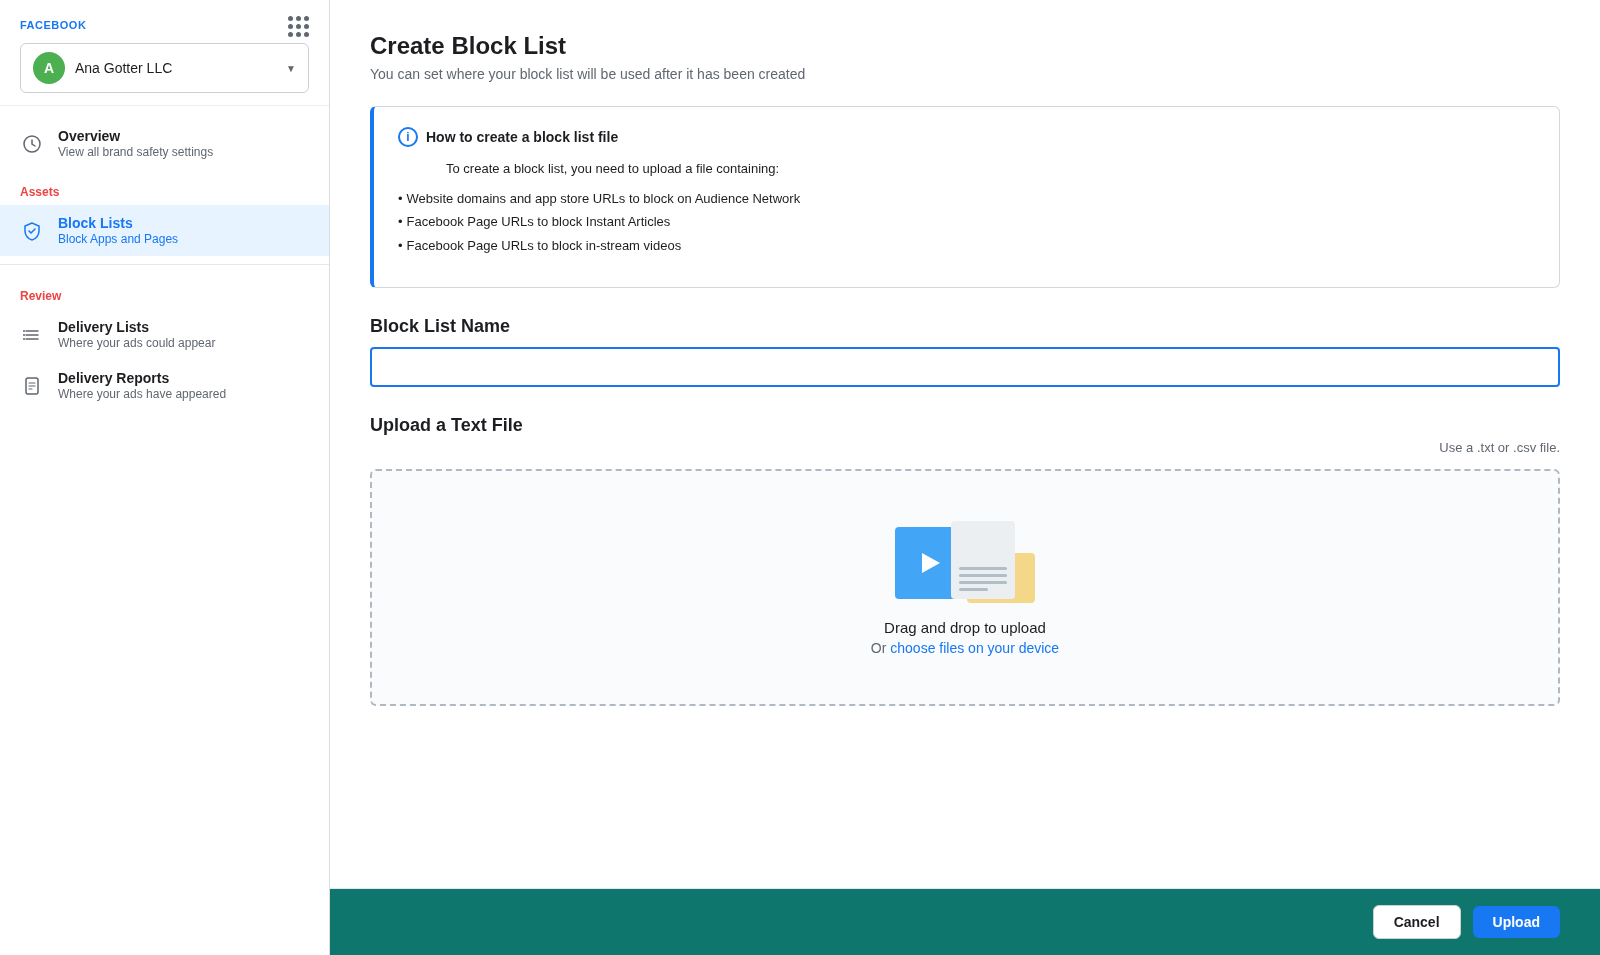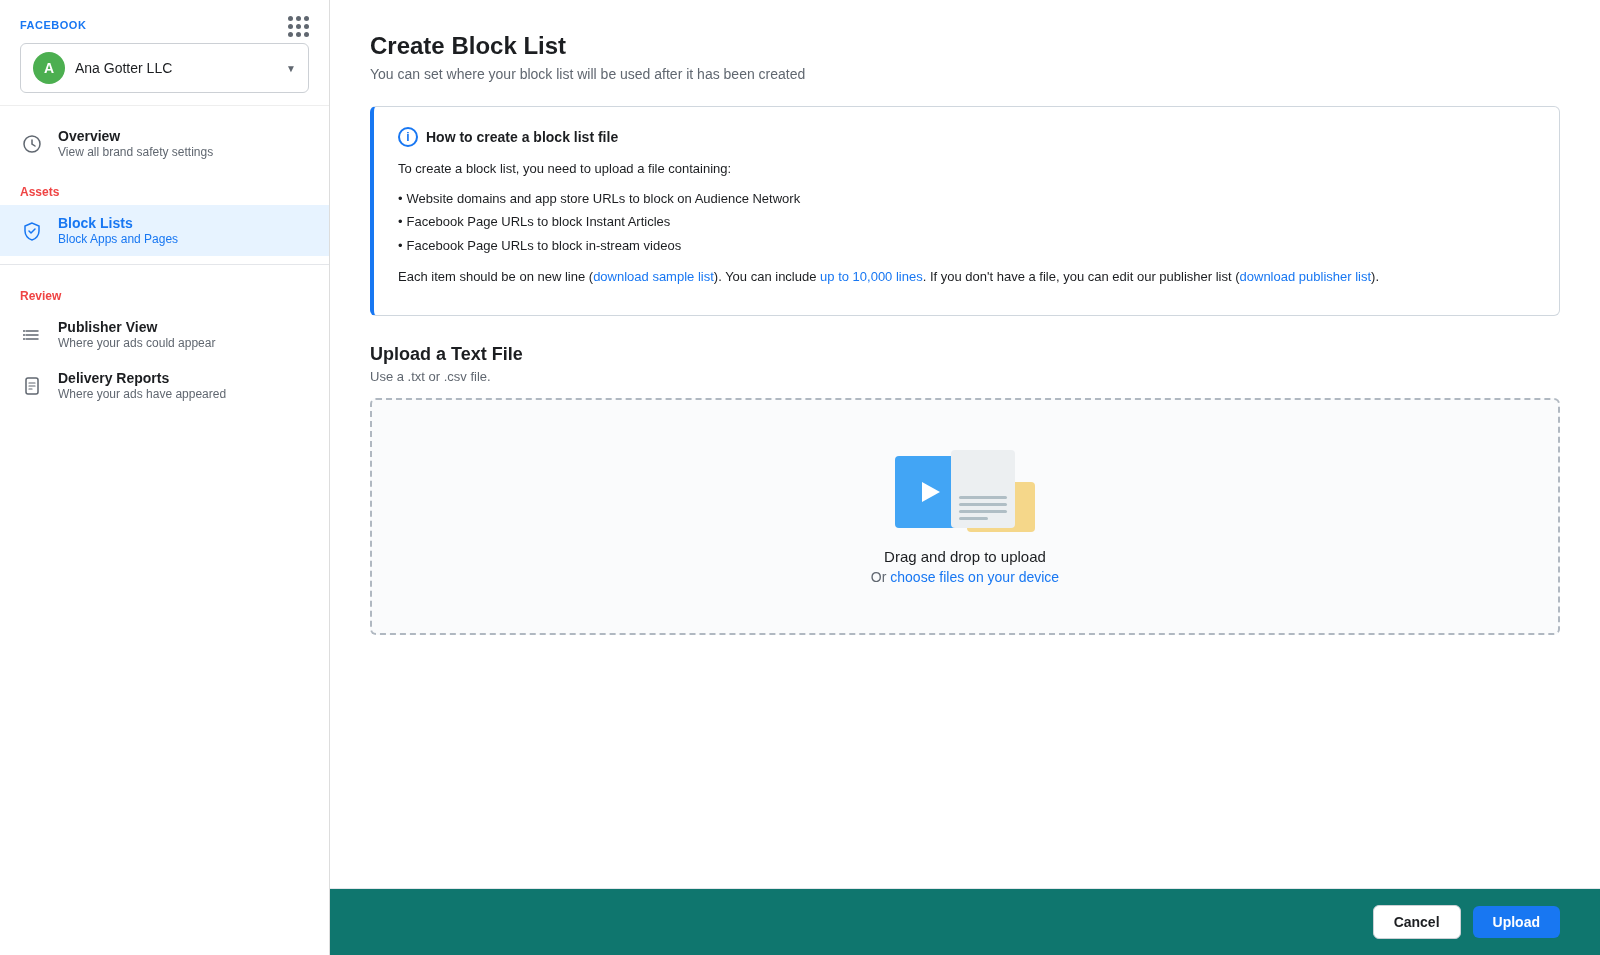--- a/index.html
+++ b/index.html
@@ -206,20 +206,21 @@
     }
 
     .info-box-body {
       font-size: 13px;
       color: #1c1e21;
       line-height: 1.5;
     }
 
     .info-box-body p {
       margin-bottom: 8px;
+      margin-left: 48px;
     }
 
     .bullet-list {
       margin: 8px 0 10px 0;
       list-style: none;
       padding: 0;
     }
 
     .bullet-list li {
       font-size: 13px;
@@ -265,20 +266,21 @@
       font-size: 18px;
       font-weight: 600;
       color: #1c1e21;
       margin-bottom: 4px;
     }
 
     .upload-section-subtitle {
       font-size: 13px;
       color: #606770;
       margin-bottom: 14px;
+      text-align: right;
     }
 
     .upload-dropzone {
       border: 2px dashed #b0b8c1;
       border-radius: 6px;
       padding: 48px 24px;
       display: flex;
       flex-direction: column;
       align-items: center;
       justify-content: center;
@@ -500,21 +502,21 @@
         <svg width="20" height="20" viewBox="0 0 20 20" fill="none" xmlns="http://www.w3.org/2000/svg">
           <line x1="4" y1="6" x2="16" y2="6" stroke="#606770" stroke-width="1.5" stroke-linecap="round"></line>
           <line x1="4" y1="10" x2="16" y2="10" stroke="#606770" stroke-width="1.5" stroke-linecap="round"></line>
           <line x1="4" y1="14" x2="16" y2="14" stroke="#606770" stroke-width="1.5" stroke-linecap="round"></line>
           <circle cx="2" cy="6" r="1" fill="#606770"></circle>
           <circle cx="2" cy="10" r="1" fill="#606770"></circle>
           <circle cx="2" cy="14" r="1" fill="#606770"></circle>
         </svg>
       </div>
       <div class="nav-text-group">
-        <div class="nav-title">Publisher View</div>
+        <div class="nav-title">Delivery Lists</div>
         <div class="nav-subtitle">Where your ads could appear</div>
       </div>
     </div>
 
     <div class="nav-item">
       <div class="nav-icon">
         <svg width="20" height="20" viewBox="0 0 20 20" fill="none" xmlns="http://www.w3.org/2000/svg">
           <rect x="4" y="2" width="12" height="16" rx="2" stroke="#606770" stroke-width="1.5" fill="none"></rect>
           <line x1="7" y1="7" x2="13" y2="7" stroke="#606770" stroke-width="1.2" stroke-linecap="round"></line>
           <line x1="7" y1="10" x2="13" y2="10" stroke="#606770" stroke-width="1.2" stroke-linecap="round"></line>
@@ -540,26 +542,27 @@
         <div class="info-icon">i</div>
         <span class="info-box-title">How to create a block list file</span>
       </div>
       <div class="info-box-body">
         <p>To create a block list, you need to upload a file containing:</p>
         <ul class="bullet-list">
           <li>Website domains and app store URLs to block on Audience Network</li>
           <li>Facebook Page URLs to block Instant Articles</li>
           <li>Facebook Page URLs to block in-stream videos</li>
         </ul>
-        <p>
-          <span>Each item should be on new line (</span><a class="link-text" href="#">download sample list</a><span>). You can include </span><a class="link-text" href="#">up to 10,000 lines</a><span>. If you don't have a file, you can edit our publisher list (</span><a class="link-text" href="#">download publisher list</a><span>).</span>
-        </p>
-      </div>
-    </div>
-
+      </div>
+    </div>
+
+    <div class="form-section">
+      <label class="form-label">Block List Name</label>
+      <input type="text" class="text-input" value="" style="">
+    </div>
 
     <div class="form-section">
       <div class="upload-section-title">Upload a Text File</div>
       <div class="upload-section-subtitle">Use a .txt or .csv file.</div>
 
       <div class="upload-dropzone">
 
         <div class="upload-icons-group">
 
           <div class="file-icon-video">

